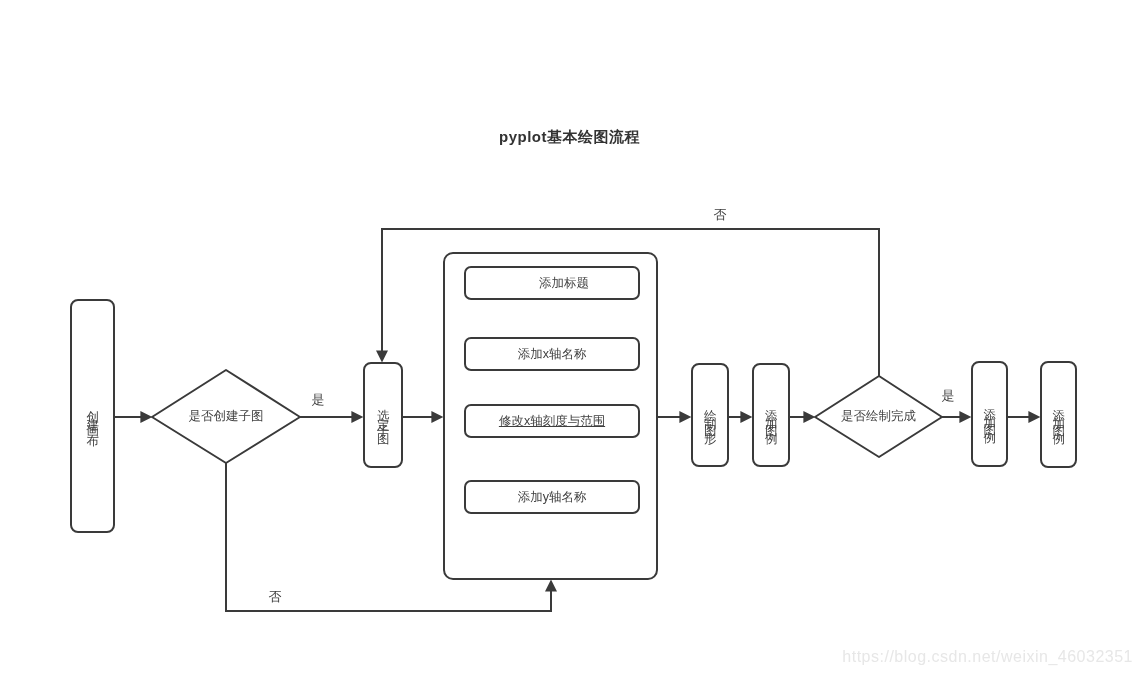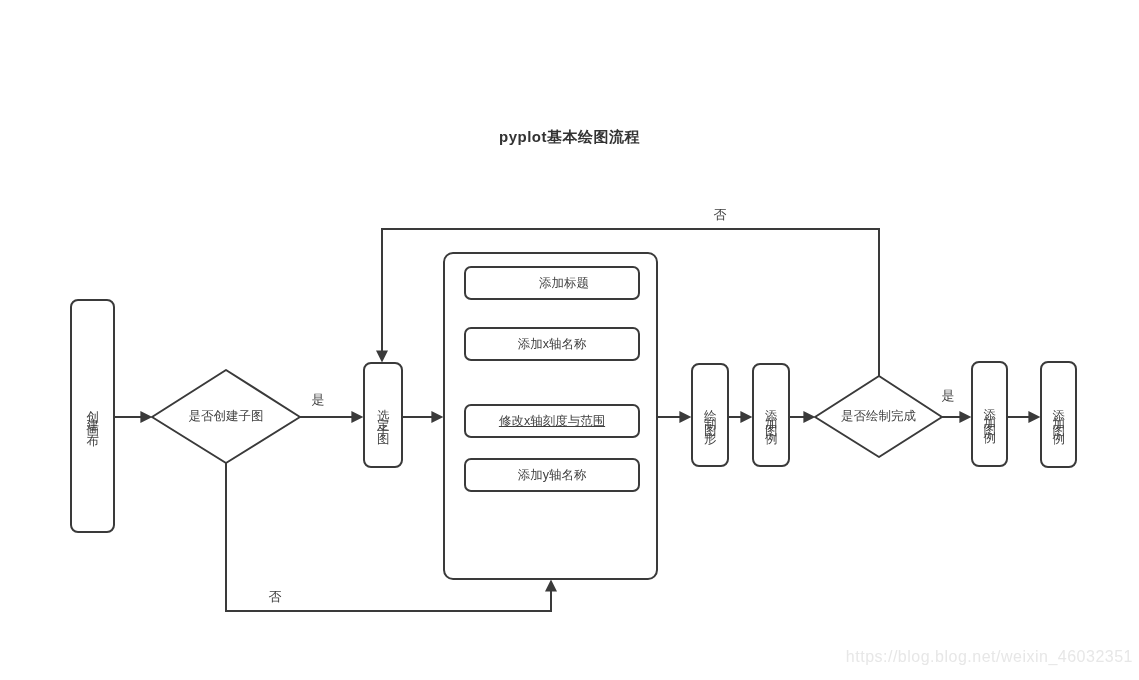--- a/index.html
+++ b/index.html
@@ -97,23 +97,23 @@
   <div class="node" style="left:70px;top:299px;width:45px;height:234px;">
     <span class="vtext">创建画布</span>
   </div>
 
   <div class="node" style="left:363px;top:362px;width:40px;height:106px;">
     <span class="vtext">选定子图</span>
   </div>
 
   <div class="group-box" style="left:443px;top:252px;width:215px;height:328px;">
     <div class="step" style="top:12px;padding-left:24px;">添加标题</div>
-    <div class="step" style="top:73px;">添加x轴名称</div>
+    <div class="step" style="top:83px;">添加x轴名称</div>
     <div class="step" style="top:150px;text-decoration:underline;">修改x轴刻度与范围</div>
-    <div class="step" style="top:204px;">添加y轴名称</div>
+    <div class="step" style="top:226px;">添加y轴名称</div>
   </div>
 
   <div class="node" style="left:691px;top:363px;width:38px;height:104px;">
     <span class="vtext">绘制图形</span>
   </div>
 
   <div class="node" style="left:752px;top:363px;width:38px;height:104px;">
     <span class="vtext">添加图例</span>
   </div>
 
@@ -126,15 +126,15 @@
   </div>
 
   <div class="diamond-label" style="left:152px;top:370px;width:148px;height:93px;">是否创建子图</div>
   <div class="diamond-label" style="left:815px;top:376px;width:127px;height:81px;">是否绘制完成</div>
 
   <div class="edge-label" style="left:303px;top:391px;">是</div>
   <div class="edge-label" style="left:933px;top:387px;">是</div>
   <div class="edge-label" style="left:705px;top:206px;">否</div>
   <div class="edge-label" style="left:260px;top:588px;">否</div>
 
-  <div class="watermark">https://blog.blog.net/weixin_46032351</div>
+  <div class="watermark">https://blog.csdn.net/weixin_46032351</div>
 
 </div>
 
 </body></html>

